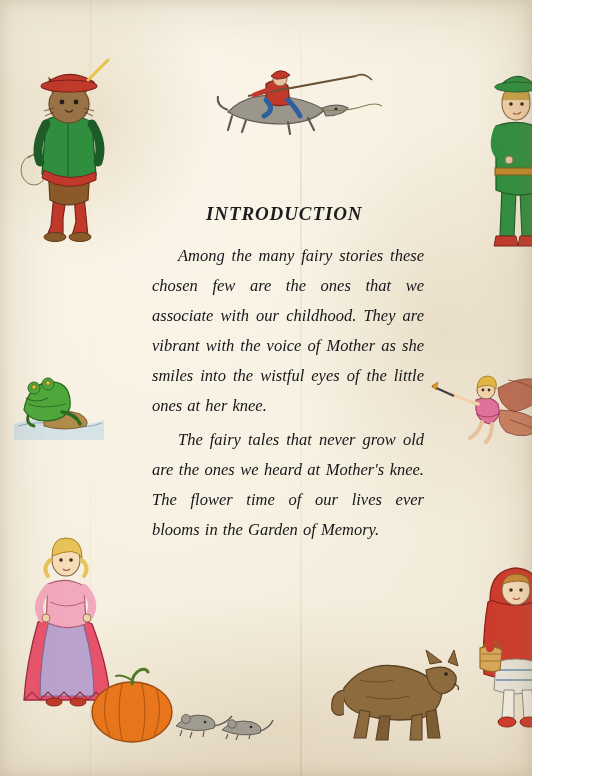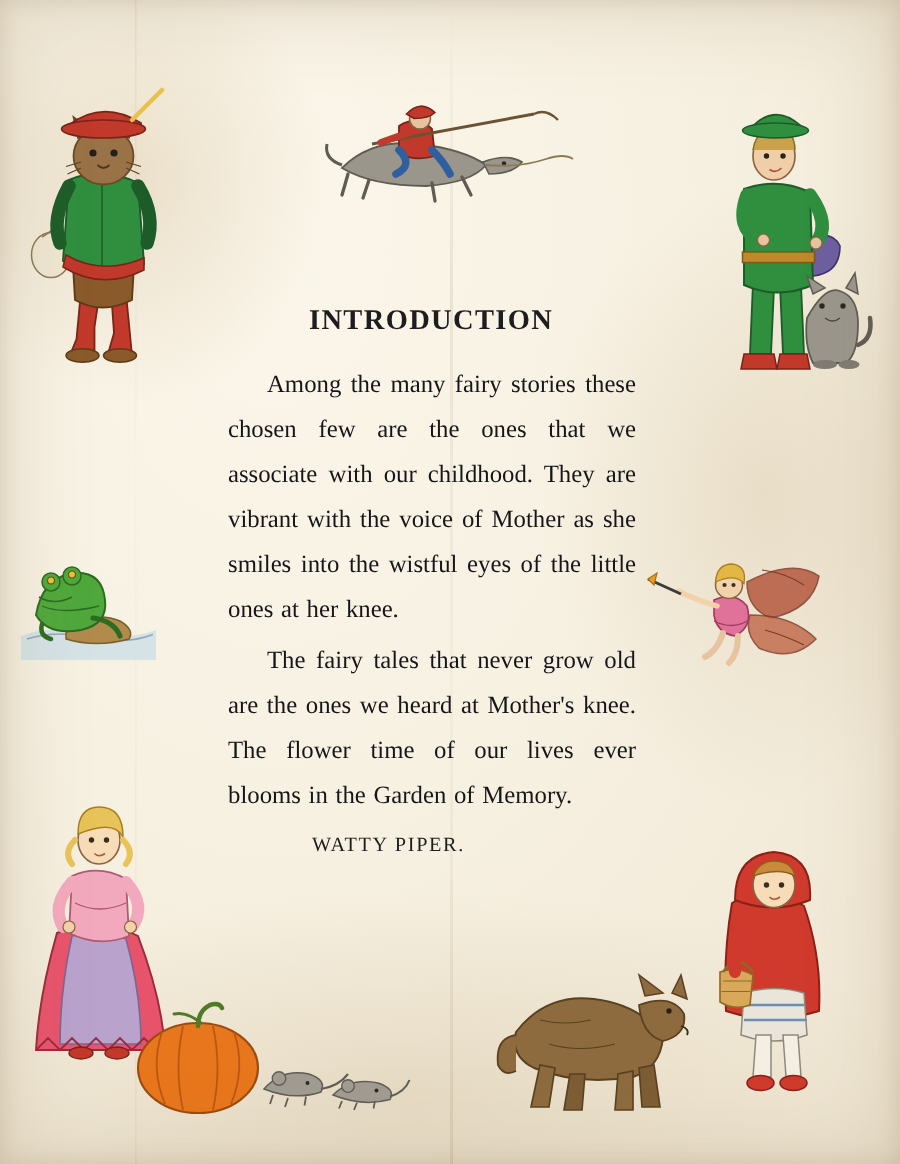--- a/index.html
+++ b/index.html
@@ -2,26 +2,27 @@
 <html><head>
 <meta charset="utf-8">
 <style>
   html, body {
     margin: 0;
     padding: 0;
     background: #ffffff;
   }
   #page {
     position: relative;
-    width: 600px;
+    width: 532px;
     height: 776px;
     overflow: hidden;
     background:
       radial-gradient(ellipse at 30% 20%, #fbf6ea 0%, #f7f1e2 45%, #efe6d3 100%);
     font-family: "Liberation Serif", serif;
+    font-style: italic;
   }
   
   .paper-stain-a {
     position: absolute;
     left: -40px; top: -30px;
     width: 260px; height: 300px;
     background: radial-gradient(ellipse at center, rgba(206,184,146,0.35) 0%, rgba(206,184,146,0) 70%);
     pointer-events: none;
   }
   .paper-stain-b {
@@ -361,17 +362,16 @@
       <path d="M16 92 Q25 78 36 92" fill="none" stroke="#8e6a26" stroke-width="1.6"></path>
 
       <path d="M30 66 Q22 80 24 92" fill="none" stroke="#cf3a2c" stroke-width="8" stroke-linecap="round"></path>
     </svg>
   </div>
 
   <div id="text-block">
     <h1 id="heading">INTRODUCTION</h1>
     <p class="para">Among the many fairy stories these chosen few are the ones that we associate with our childhood. They are vibrant with the voice of Mother as she smiles into the wistful eyes of the little ones at her knee.</p>
     <p class="para">The fairy tales that never grow old are the ones we heard at Mother's knee.  The flower time of our lives ever blooms in the Garden of Memory.</p>
-    <div id="signature">WATTY PIPER.</div>
   </div>
 
   <div class="paper-edge"></div>
 </div>
 
 </body></html>

